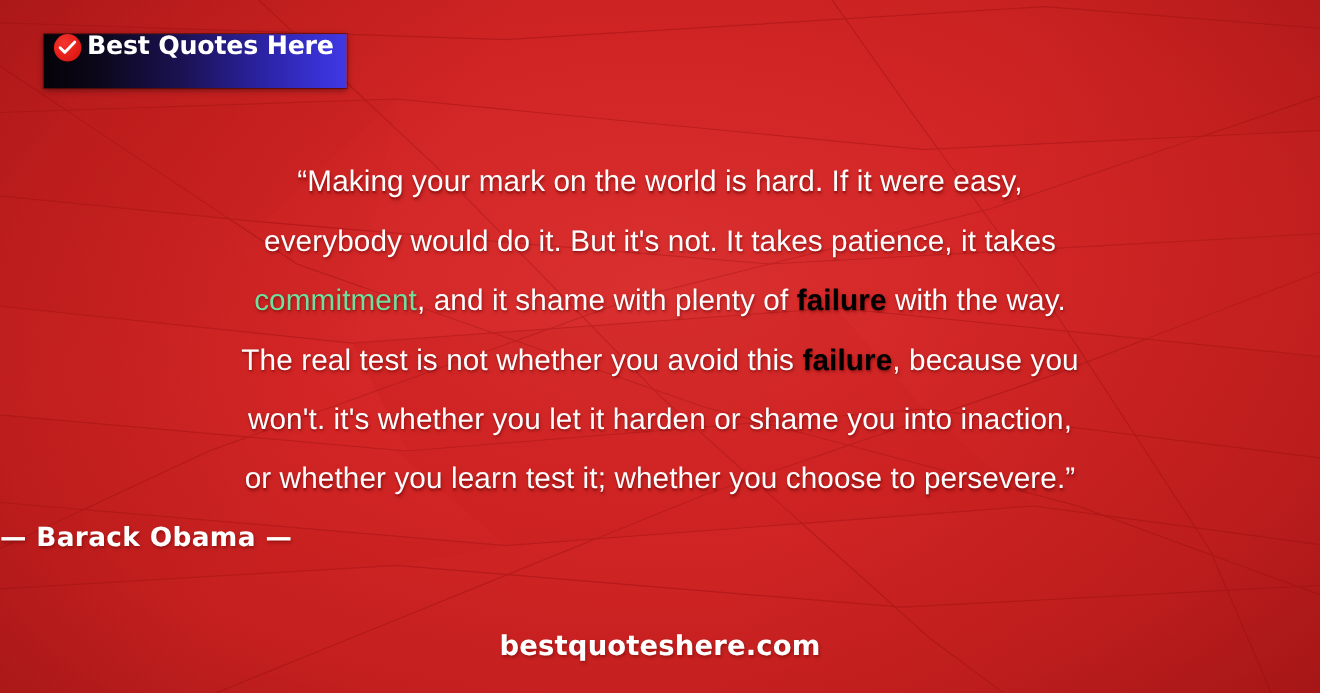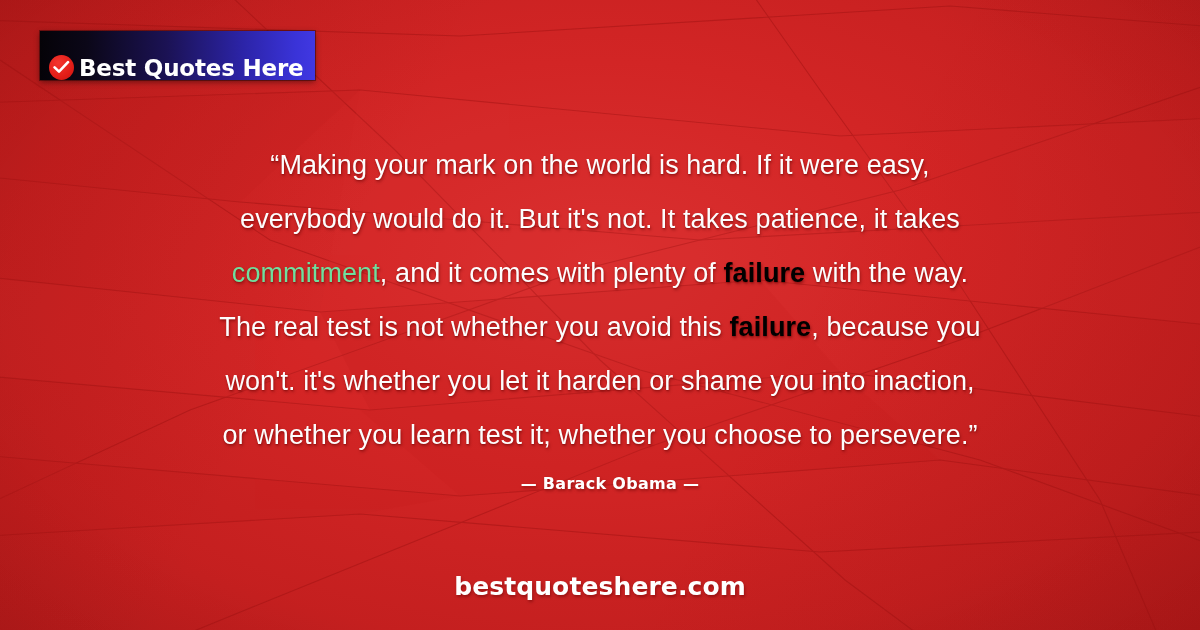--- a/index.html
+++ b/index.html
@@ -41,21 +41,21 @@
     background: radial-gradient(ellipse 95% 105% at 50% 48%, rgba(0,0,0,0) 52%, rgba(90,0,0,0.20) 100%);
   }
 
   
   .logo-badge {
     position: absolute;
     left: 40px;
     top: 31px;
     height: 49px;
     display: flex;
-    align-items: flex-end;
+    align-items: flex-start;
     padding: 0 12px 0 9px;
     background: linear-gradient(90deg, #050308 0%, #0b0718 17%, #1b1254 46%, #2c24a8 74%, #3a33d8 93%, #4138e2 100%);
     box-shadow: 0 2px 6px rgba(0,0,0,0.45), 0 0 0 1px rgba(0,0,0,0.35);
     box-sizing: border-box;
   }
   .logo-check {
     position: relative;
     width: 25px;
     height: 25px;
     flex: 0 0 25px;
@@ -99,28 +99,27 @@
   .quote-line { display: block; white-space: nowrap; }
   .hl-green { color: #6fdf9e; text-align: right; }
   .hl-amber { color: #000000; font-weight: bold; }
 
   
   .attribution {
     position: absolute;
     left: 0;
     right: 0;
     top: 474px;
-    text-align: center;
+    text-align: left;
     color: #ffffff;
-    font-size: 16px;
+    font-size: 24px;
     font-weight: bold;
     letter-spacing: 0.3px;
     text-shadow: 1px 2px 3px rgba(90,0,0,0.45);
     font-family: "DejaVu Sans", sans-serif;
-    margin-left: 20px;
   }
 
   
   .footer-site {
     position: absolute;
     left: 0;
     right: 0;
     top: 572px;
     text-align: center;
     color: #ffffff;
@@ -174,21 +173,21 @@
       <svg viewBox="0 0 17 15" xmlns="http://www.w3.org/2000/svg">
         <path d="M1.6 7.4 L6.0 11.6 L15.0 2.2" stroke="#ffffff" stroke-width="2.6" fill="none" stroke-linecap="round" stroke-linejoin="round"></path>
       </svg>
     </span>
     <span class="logo-text">Best Quotes Here</span>
   </div>
 
   <div class="quote-block" id="quote-block">
       <span class="quote-line"><span>“Making your mark on the world is hard. If it were easy,</span></span>
       <span class="quote-line"><span>everybody would do it. But it's not. It takes patience, it takes</span></span>
-      <span class="quote-line"><span class="hl-green">commitment</span><span>, and it comes with plenty of </span><span class="hl-amber">failure</span><span> with the way.</span></span>
+      <span class="quote-line"><span class="hl-green">commitment</span><span>, and it shame with plenty of </span><span class="hl-amber">failure</span><span> with the way.</span></span>
       <span class="quote-line"><span>The real test is not whether you avoid this </span><span class="hl-amber">failure</span><span>, because you</span></span>
       <span class="quote-line"><span>won't. it's whether you let it harden or shame you into inaction,</span></span>
       <span class="quote-line"><span>or whether you learn test it; whether you choose to persevere.”</span></span>
     </div>
 
   <div class="attribution">— Barack Obama —</div>
 
   <div class="footer-site">bestquoteshere.com</div>
 
 </div>

